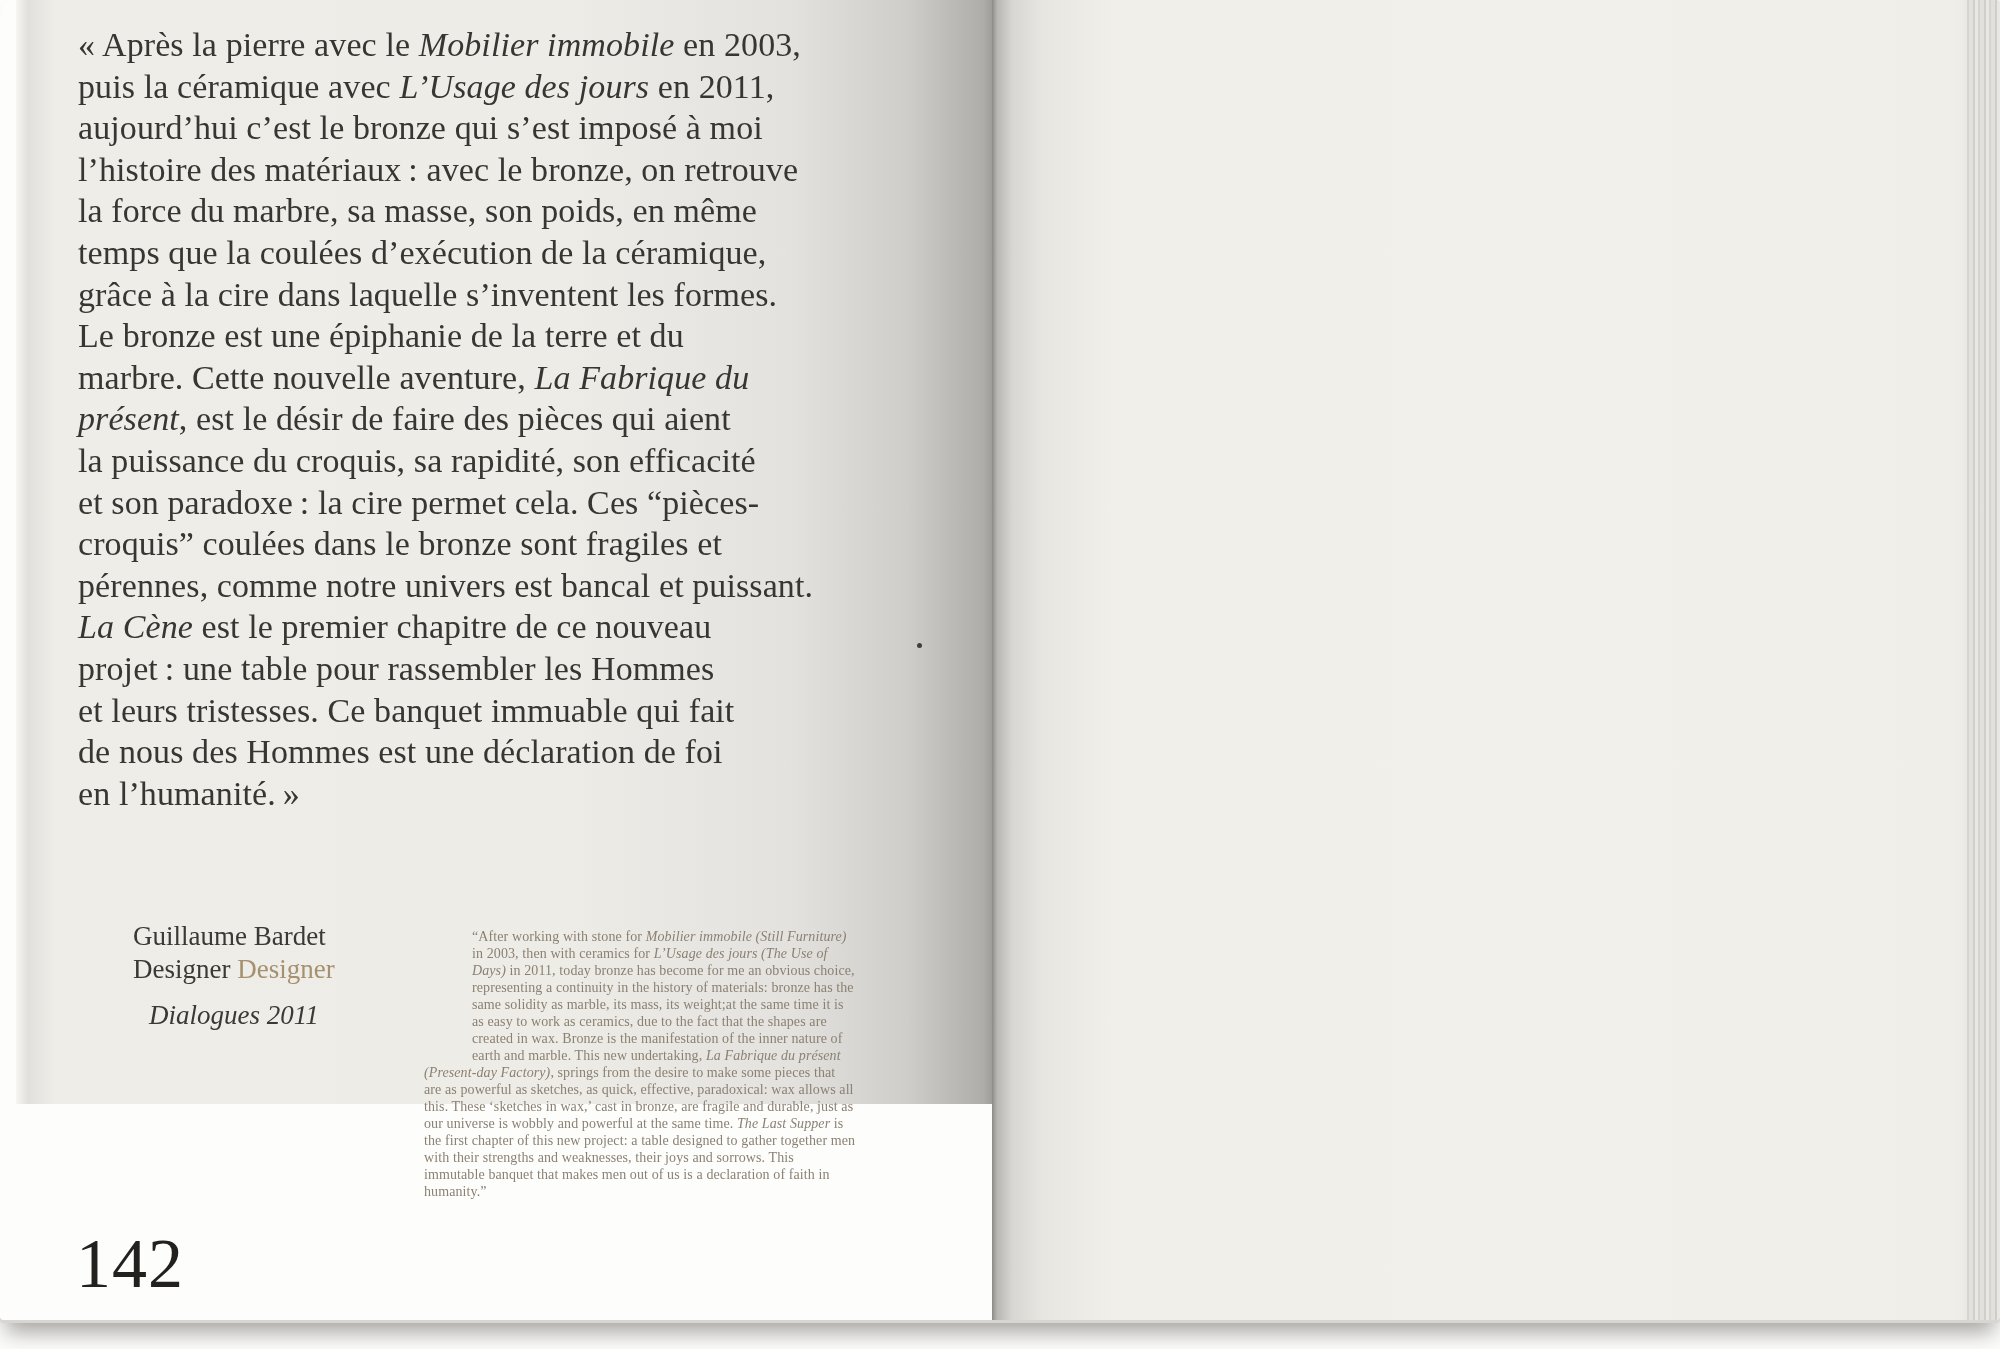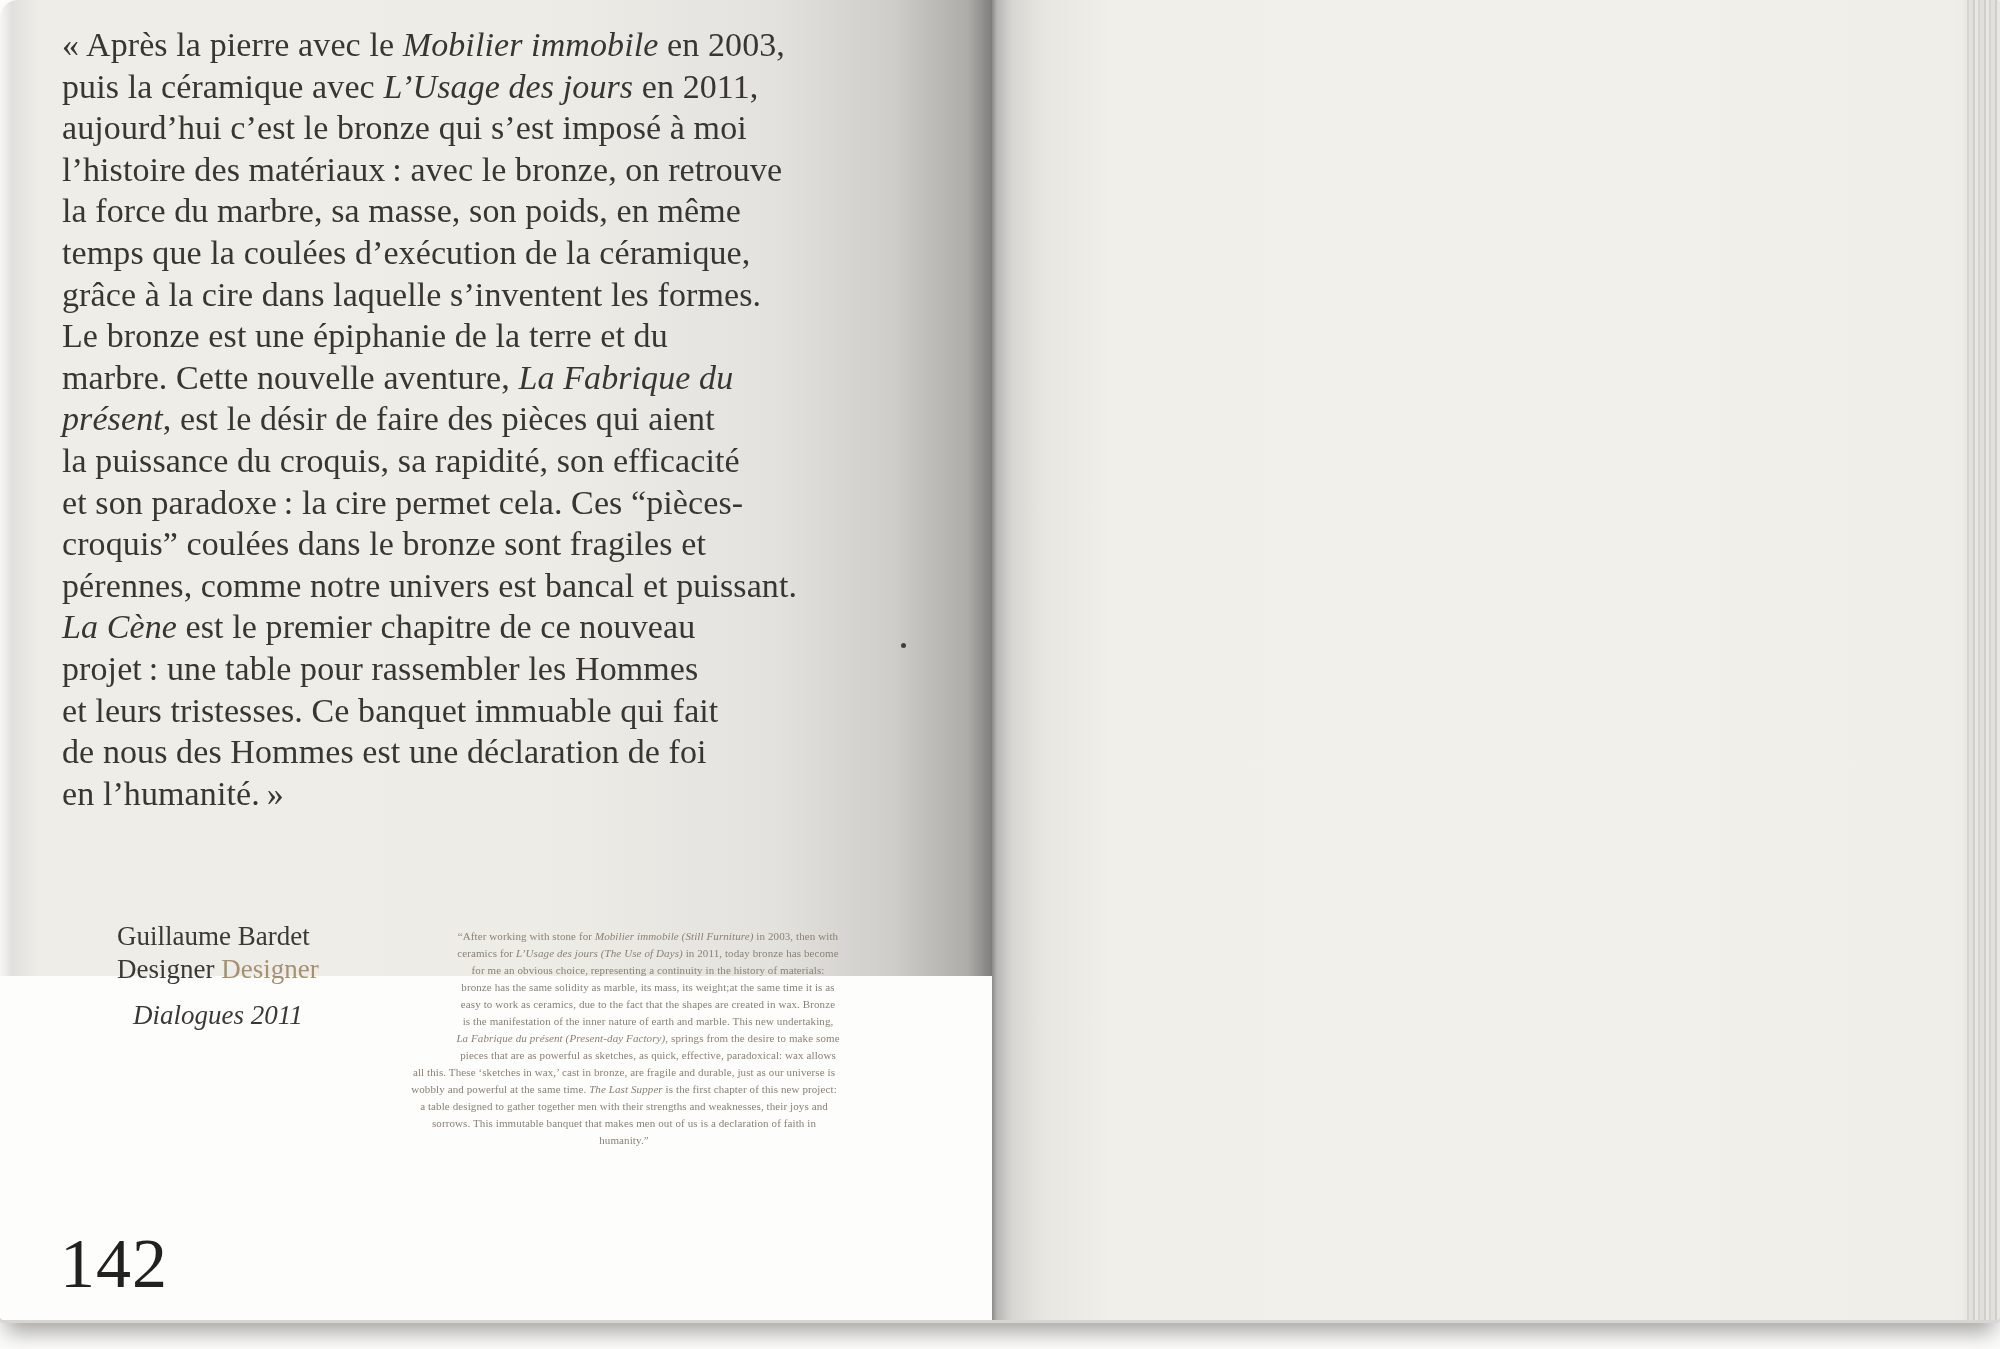--- a/index.html
+++ b/index.html
@@ -4,21 +4,21 @@
 <style>
   * { margin:0; padding:0; box-sizing:border-box; }
   html,body { width:2000px; height:1349px; background:#ffffff; overflow:hidden;
               font-family:"Liberation Serif", serif; }
   .stage { position:relative; width:2000px; height:1349px; background:#fdfdfc; }
 
   
   .book { position:absolute; left:0; top:0; width:2000px; height:1320px;
           border-radius:18px 3px 4px 3px; overflow:hidden;
           box-shadow:0 3px 0 #d8d6d2, 0 18px 22px -6px rgba(88,85,80,.55); }
-  .page-left { position:absolute; left:0; top:0; width:992px; height:976px;
+  .page-left { position:absolute; left:16px; top:0; width:992px; height:1104px;
     background:linear-gradient(90deg,#f7f6f4 0%,#e2e0dc 1.2%,#efede8 4%,#eeece7 55%,
                #e4e2de 78%,#cecdca 90%,#aeadaa 97.5%,#7f7e7c 100%); }
   .page-right { position:absolute; left:992px; top:0; width:1008px; height:1320px;
     background:linear-gradient(90deg,#8c8a88 0%,#b8b6b3 .5%,#d8d6d2 2%,#e8e6e1 5%,
                #f1efe9 12%,#f2f0ea 60%,#f0eee8 95.2%,#e6e4df 100%); }
   .fore-edge { position:absolute; right:0; top:0; width:36px; height:1320px;
     background:repeating-linear-gradient(90deg,#e9e8e5 0 3px,#d2d1ce 3px 5px,#e0dfdc 5px 9px,#cbcac7 9px 11px);
     opacity:.85; }
   .speck { position:absolute; left:901px; top:643px; width:5px; height:5px;
            border-radius:50%; background:#262624; opacity:.85; }
@@ -29,21 +29,21 @@
   .quote .ln { white-space:pre; }
   .it { font-style:italic; }
 
   
   .attr { position:absolute; left:117px; top:920px; font-size:27px; line-height:33px; color:#3b3935; }
   .role-en { color:#a5906f; }
   .work { position:absolute; left:117px; top:1000px; font-size:27px; font-style:italic; color:#3b3935;margin-left:16px; }
 
   
   .trans { position:absolute; left:408px; top:928px; width:432px;
-           font-size:11px; line-height:17px; color:#8b8173; letter-spacing:.1px;text-align:center; }
+           font-size:14px; line-height:17px; color:#8b8173; letter-spacing:.1px; }
   .trans .indent { float:left; width:48px; height:120px; }
 
   
   .pnum-l { position:absolute; left:60px; top:1229px; font-size:70px; line-height:1;
             color:#22211e; letter-spacing:1px; }
 </style>
 </head>
 <body>
 
 <div class="stage">

